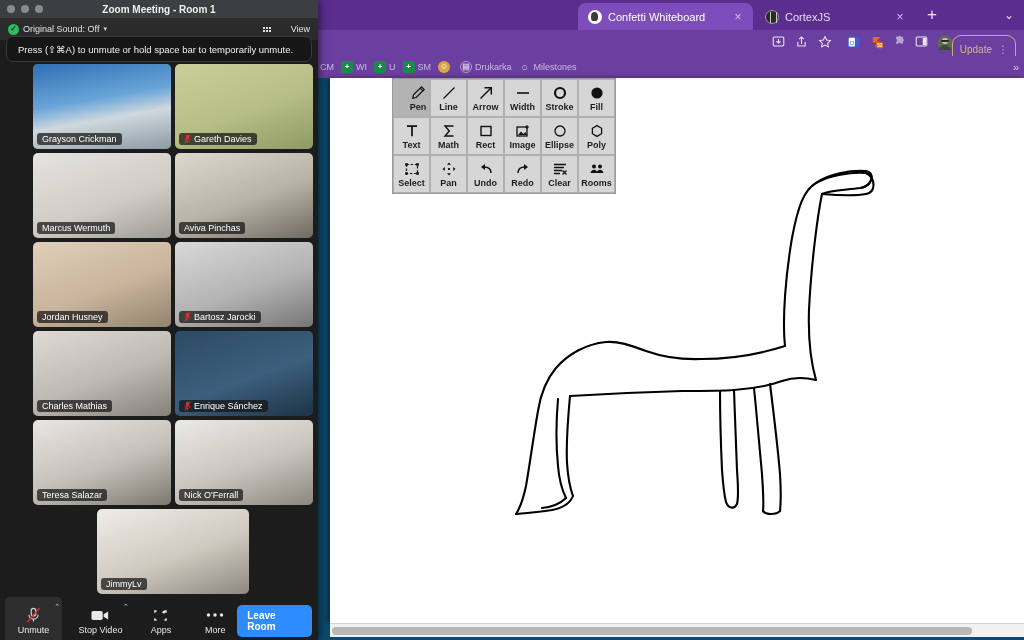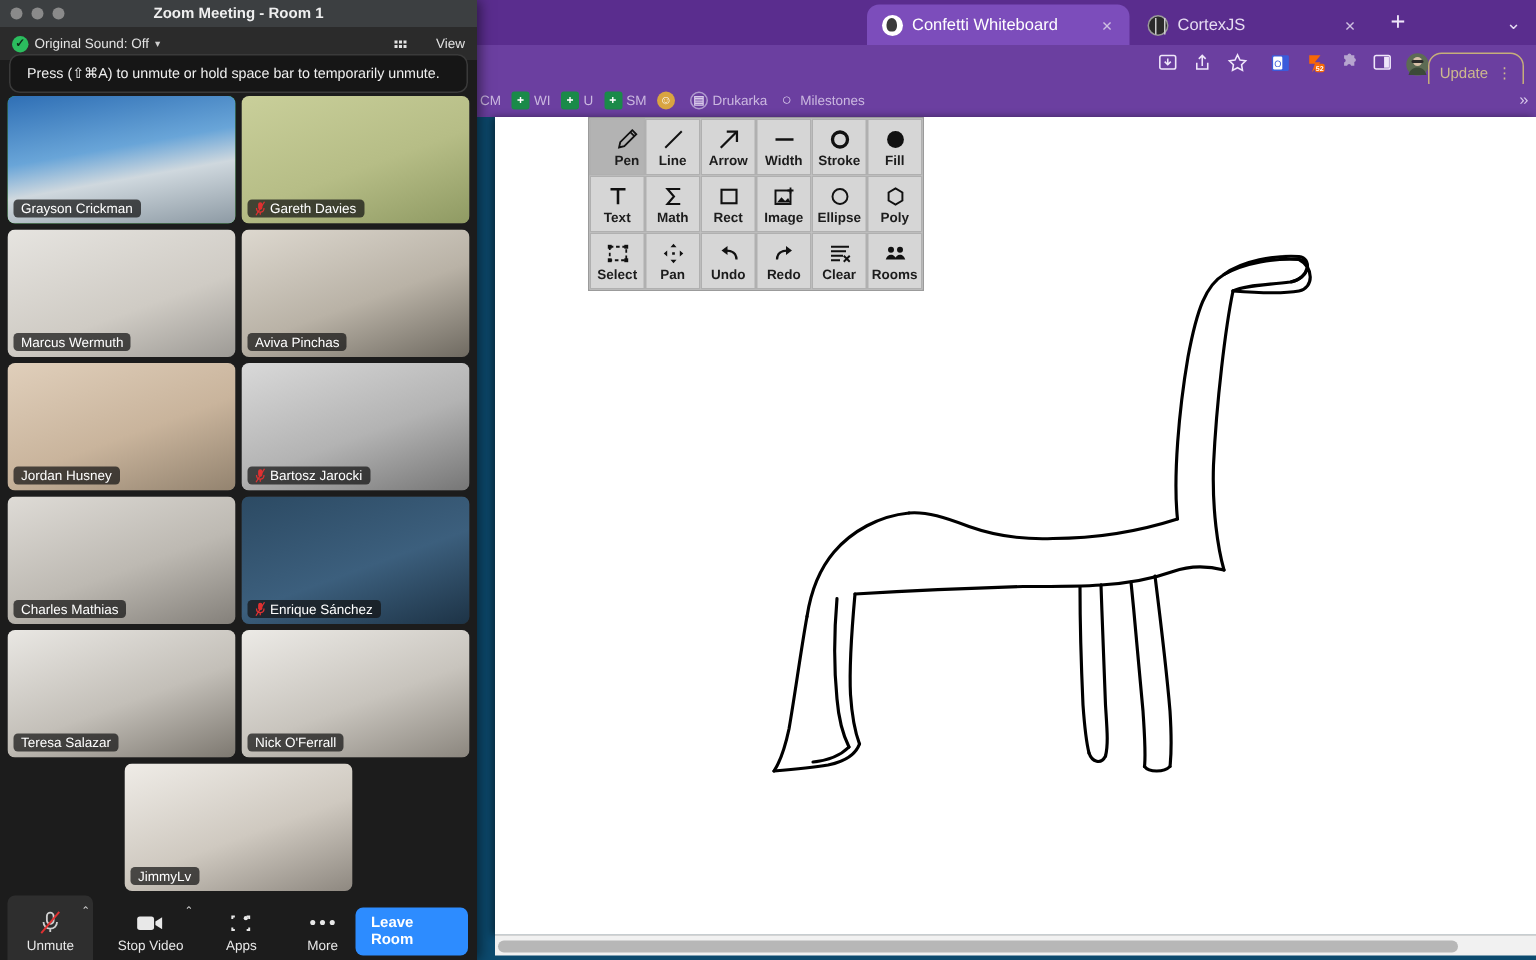--- a/index.html
+++ b/index.html
@@ -175,21 +175,21 @@
     position: absolute; left: 6px; top: 36px; width: 306px; height: 26px;
     background: #161616; border: 1px solid #3a3a3a; border-radius: 7px;
     display: flex; align-items: center; padding-left: 11px;
     font-size: 9.5px; color: #f0f0f0; z-index: 6;
   }
 
   .tiles {
     position: absolute; left: 0; top: 62px; width: 318px; height: 540px;
     padding: 2px 5px;
   }
-  .tile-row { display: flex; gap: 4px; margin-bottom: 4px; justify-content: center; }
+  .tile-row { display: flex; gap: 4px; margin-bottom: 4px; justify-content: center; margin-left: 28px; }
   .tile {
     position: relative; width: 152px; height: 85px;
     border-radius: 5px; overflow: hidden; background: #2a2a2a;
   }
   .tile.speaking { box-shadow: inset 0 0 0 2px #28d034; }
   .tile-bg { position: absolute; inset: 0; }
   .tile-name {
     position: absolute; left: 4px; bottom: 4px;
     max-width: 140px;
     display: flex; align-items: center; gap: 3px;

